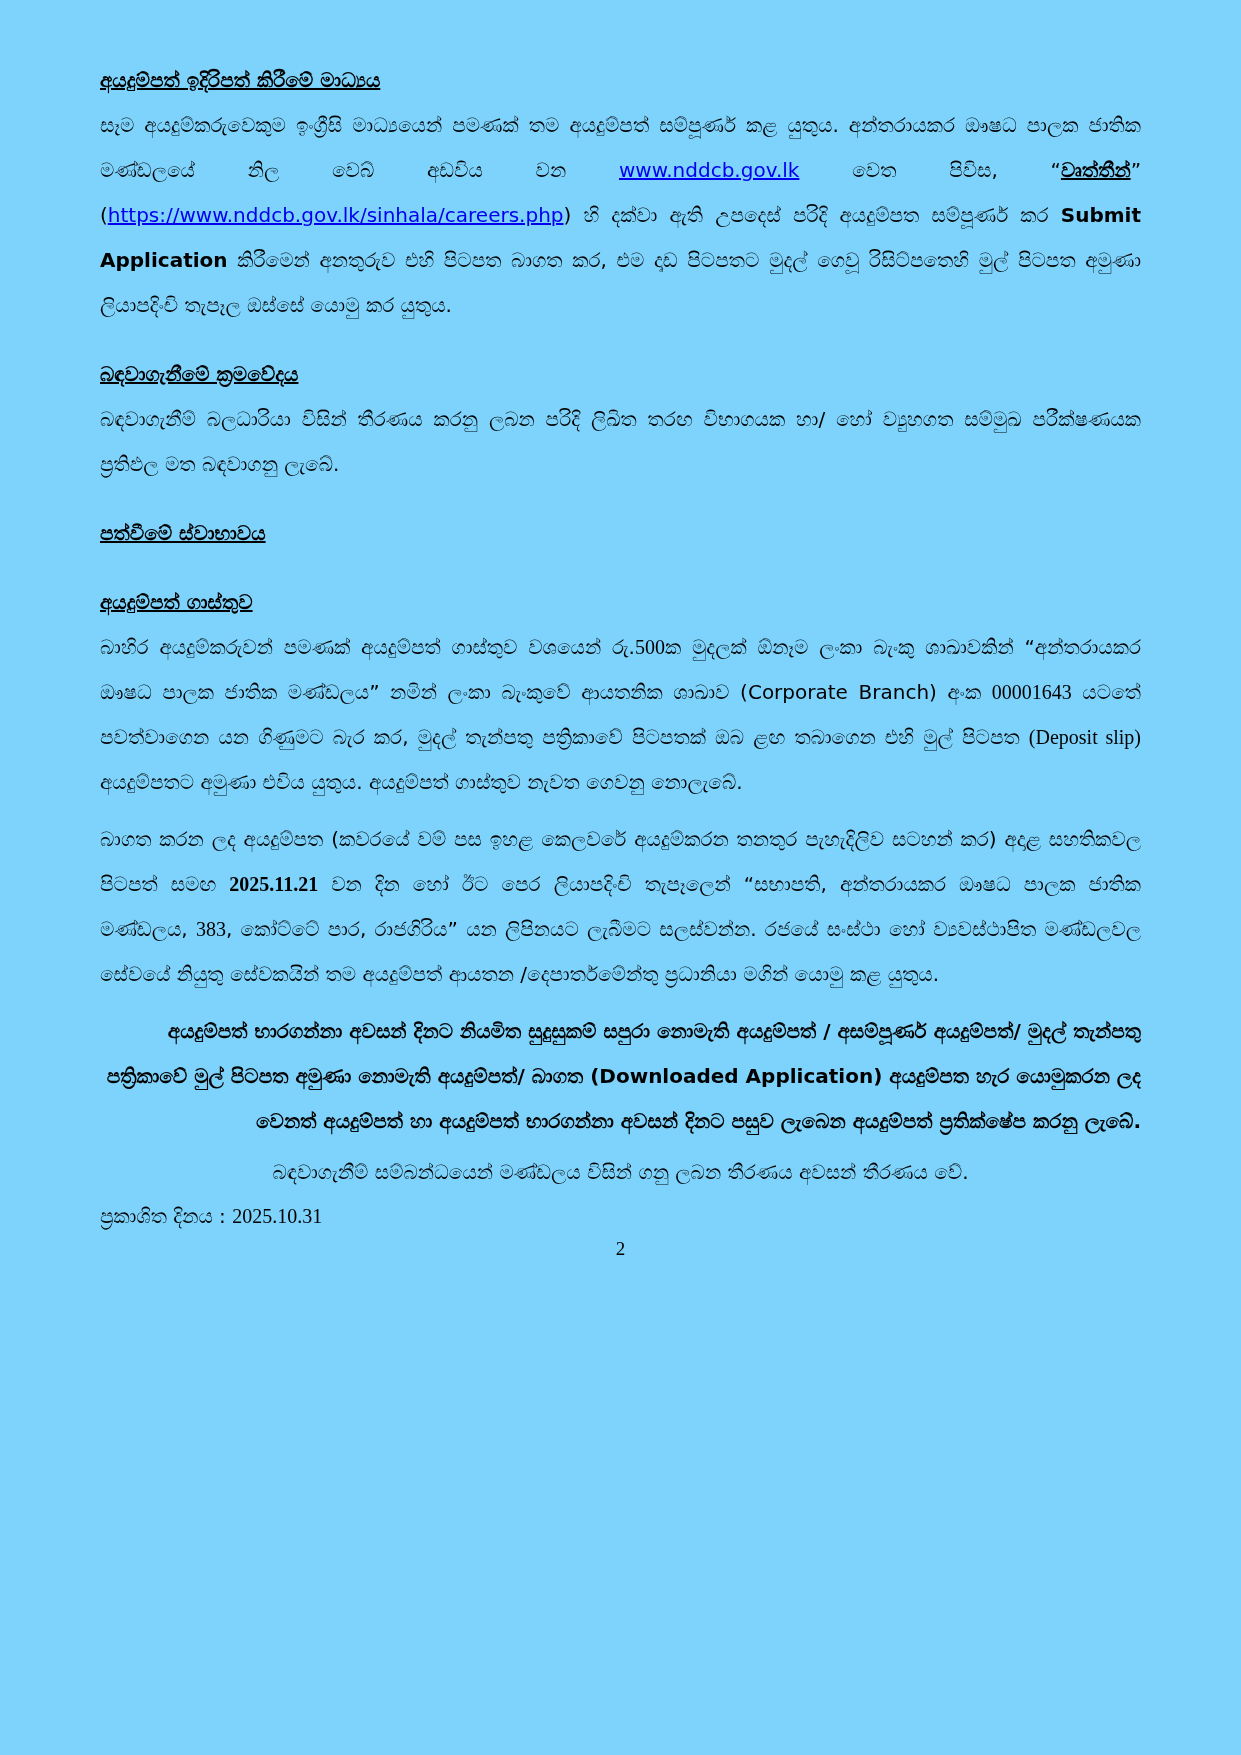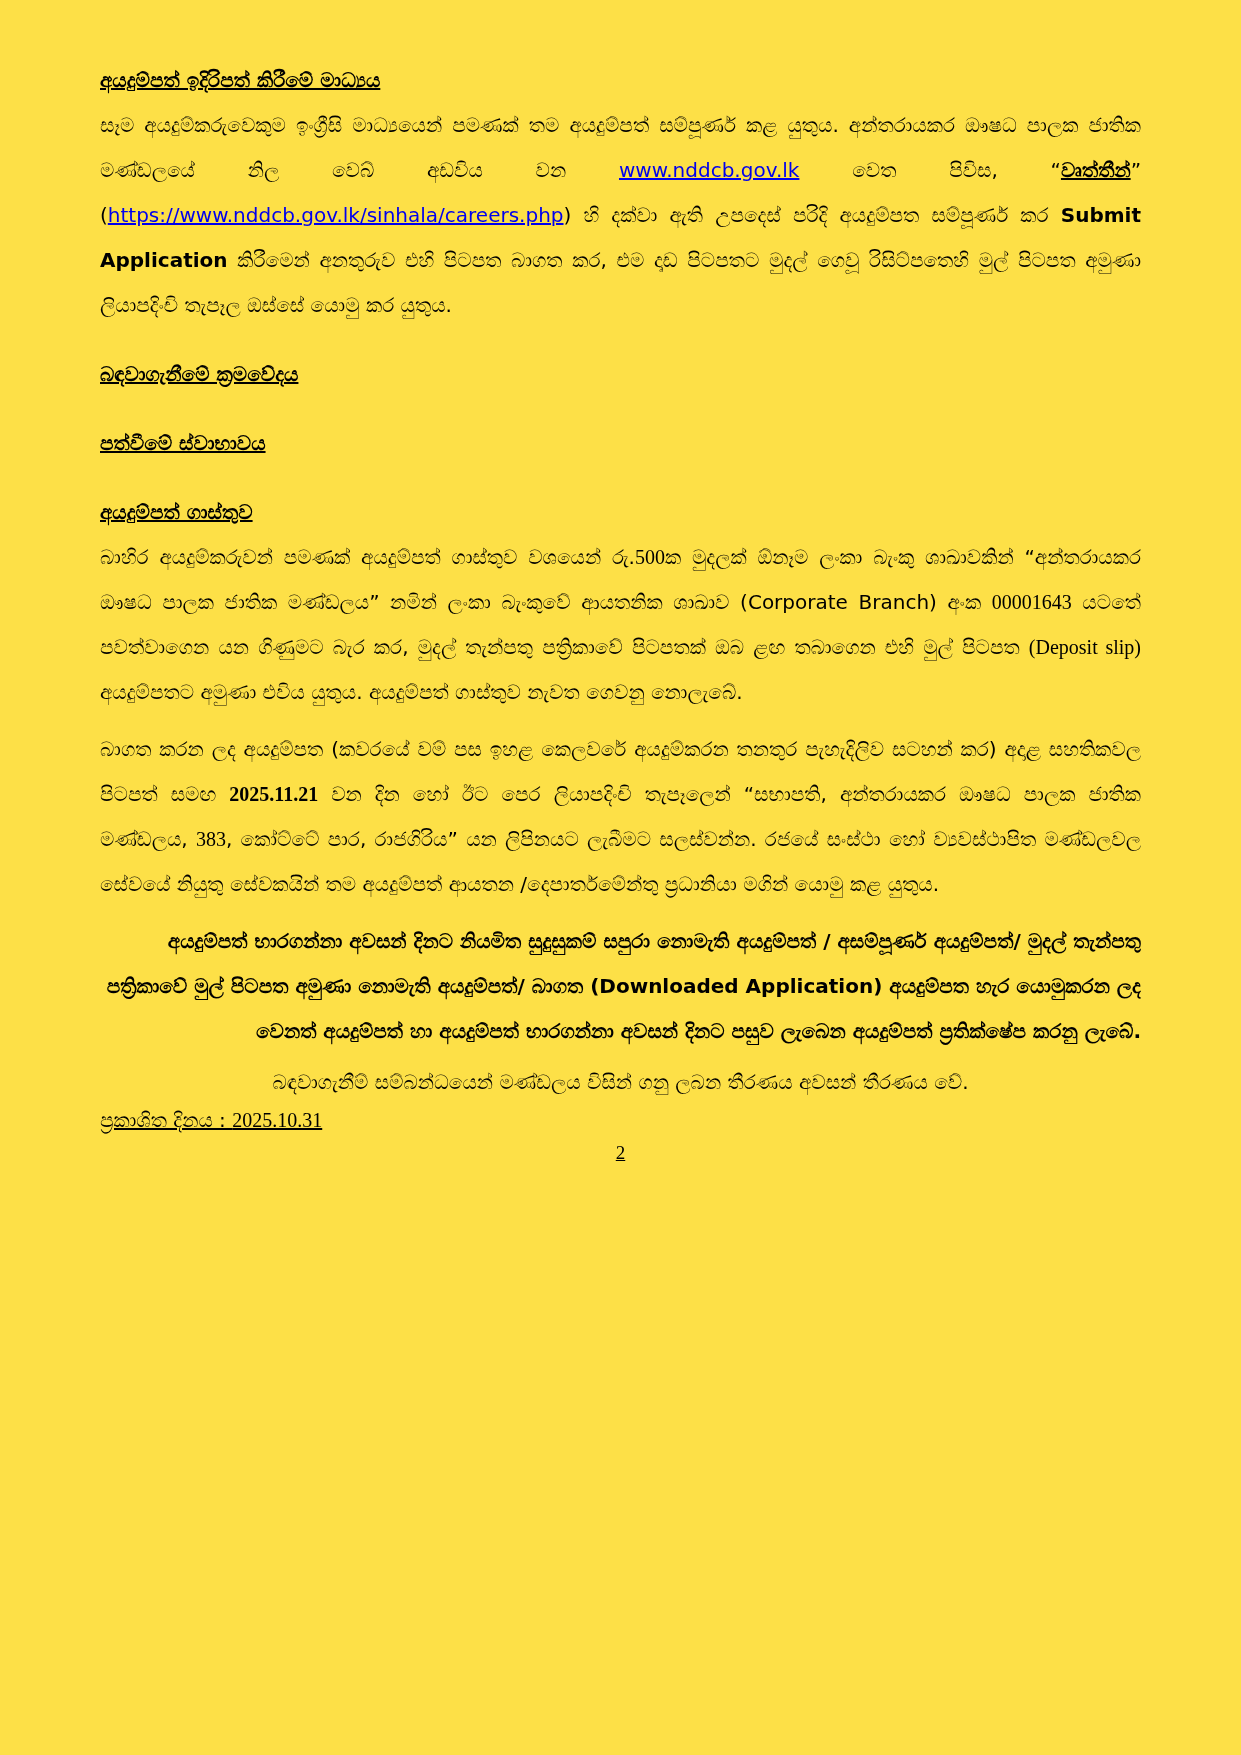--- a/index.html
+++ b/index.html
@@ -1,21 +1,21 @@
 <!DOCTYPE html>
 <html><head>
 <meta charset="utf-8">
 <style>
   html, body { margin: 0; padding: 0; background: #ffffff; }
   .page {
     width: 1241px;
     height: 1755px;
     box-sizing: border-box;
     margin: 0 auto;
-    background: #fde047;
+    background: #7dd3fc;
     color: #000000;
     padding: 58px 100px 0 100px;
     font-family: "DejaVu Sans", sans-serif;
     font-size: 20px;
     overflow: hidden;
   }
   .doc-heading {
     font-size: 20px;
     font-weight: bold;
     text-decoration: underline;
@@ -49,41 +49,41 @@
     line-height: 2.25;
     margin: 6px 0 0 0;
   }
   .signature {
     text-align: center;
     font-weight: bold;
     line-height: 1.5;
     margin-top: 12px;
   }
   .footer-row {
-    margin-top: 0;
+    margin-top: 6px;
     line-height: 1.5;
-    text-decoration: underline;
   }
   .published { margin: 0; text-align: left; }
   .page-num {
     text-align: center;
     font-family: "Liberation Serif", serif;
     font-size: 19px;
     margin-top: 4px;
   }
 </style>
 </head>
 <body>
 
 <div class="page">
 
   <h2 class="doc-heading first">අයදුම්පත් ඉදිරිපත් කිරීමේ මාධ්‍යය</h2>
   <p class="body"><span class="seg-n">සෑම අයදුම්කරුවෙකුම ඉංග්‍රීසි මාධ්‍යයෙන් පමණක් තම අයදුම්පත් සම්පූර්ණ කළ යුතුය. අන්තරායකර ඖෂධ පාලක ජාතික මණ්ඩලයේ නිල වෙබ් අඩවිය වන </span><a class="doc-link" href="#">www.nddcb.gov.lk</a><span class="seg-n">  වෙත පිවිස, “</span><span class="seg-bu">වෘත්තීන්</span><span class="seg-n">” (</span><a class="doc-link" href="#">https://www.nddcb.gov.lk/sinhala/careers.php</a><span class="seg-n">) හි දක්වා ඇති උපදෙස් පරිදි අයදුම්පත සම්පූර්ණ කර </span><span class="seg-b">Submit Application</span><span class="seg-n"> කිරීමෙන් අනතුරුව එහි පිටපත බාගත කර, එම දෘඩ පිටපතට මුදල් ගෙවූ රිසිට්පතෙහි මුල් පිටපත අමුණා ලියාපදිංචි තැපෑල ඔස්සේ යොමු කර යුතුය.</span></p>
 
   <h2 class="doc-heading">බඳවාගැනීමේ ක්‍රමවේදය</h2>
+  <p class="body"><span class="seg-n">බඳවාගැනීම් බලධාරියා විසින් තීරණය කරනු ලබන පරිදි ලිඛිත තරඟ විභාගයක හා/ හෝ ව්‍යුහගත සම්මුඛ පරීක්ෂණයක ප්‍රතිඵල මත බඳවාගනු ලැබේ.</span></p>
 
   <h2 class="doc-heading">පත්වීමේ ස්වාභාවය</h2>
 
   <h2 class="doc-heading">අයදුම්පත් ගාස්තුව</h2>
   <p class="body"><span class="seg-n">බාහිර අයදුම්කරුවන් පමණක් අයදුම්පත් ගාස්තුව වශයෙන් රු.</span><span class="seg-sr">500</span><span class="seg-n">ක මුදලක් ඕනෑම ලංකා බැංකු ශාඛාවකින් “අන්තරායකර ඖෂධ පාලක ජාතික මණ්ඩලය” නමින් ලංකා බැංකුවේ ආයතනික ශාඛාව (Corporate Branch) අංක </span><span class="seg-sr">00001643</span><span class="seg-n"> යටතේ පවත්වාගෙන යන ගිණුමට බැර කර, මුදල් තැන්පතු පත්‍රිකාවේ පිටපතක් ඔබ ළඟ තබාගෙන එහි මුල් පිටපත </span><span class="seg-sr">(Deposit slip)</span><span class="seg-n"> අයදුම්පතට අමුණා එවිය යුතුය. අයදුම්පත් ගාස්තුව නැවත ගෙවනු නොලැබේ.</span></p>
 
   <p class="body"><span class="seg-n">බාගත කරන ලද අයදුම්පත (කවරයේ වම් පස ඉහළ කෙලවරේ අයදුම්කරන තනතුර පැහැදිලිව සටහන් කර) අදාළ සහතිකවල පිටපත් සමඟ </span><span class="seg-bsr">2025.11.21</span><span class="seg-n"> වන දින හෝ ඊට පෙර ලියාපදිංචි තැපෑලෙන් “සභාපති, අන්තරායකර ඖෂධ පාලක ජාතික මණ්ඩලය, </span><span class="seg-sr">383</span><span class="seg-n">, කෝට්ටේ පාර, රාජගිරිය” යන ලිපිනයට ලැබීමට සලස්වන්න. රජයේ සංස්ථා හෝ ව්‍යවස්ථාපිත මණ්ඩලවල සේවයේ නියුතු සේවකයින් තම අයදුම්පත් ආයතන /දෙපාර්තමේන්තු ප්‍රධානියා මගින් යොමු කළ යුතුය.</span></p>
 
   <p class="center-bold"><span class="seg-b">අයදුම්පත් භාරගන්නා අවසන් දිනට නියමිත සුදුසුකම් සපුරා නොමැති අයදුම්පත් / අසම්පූර්ණ අයදුම්පත්/ මුදල් තැන්පතු පත්‍රිකාවේ මුල් පිටපත අමුණා නොමැති අයදුම්පත්/ බාගත </span><span class="seg-b">(Downloaded Application)</span><span class="seg-b"> අයදුම්පත හැර යොමුකරන ලද වෙනත් අයදුම්පත් හා  අයදුම්පත් භාරගන්නා අවසන් දිනට පසුව ලැබෙන අයදුම්පත් ප්‍රතික්ෂේප කරනු ලැබේ.</span></p>
 

